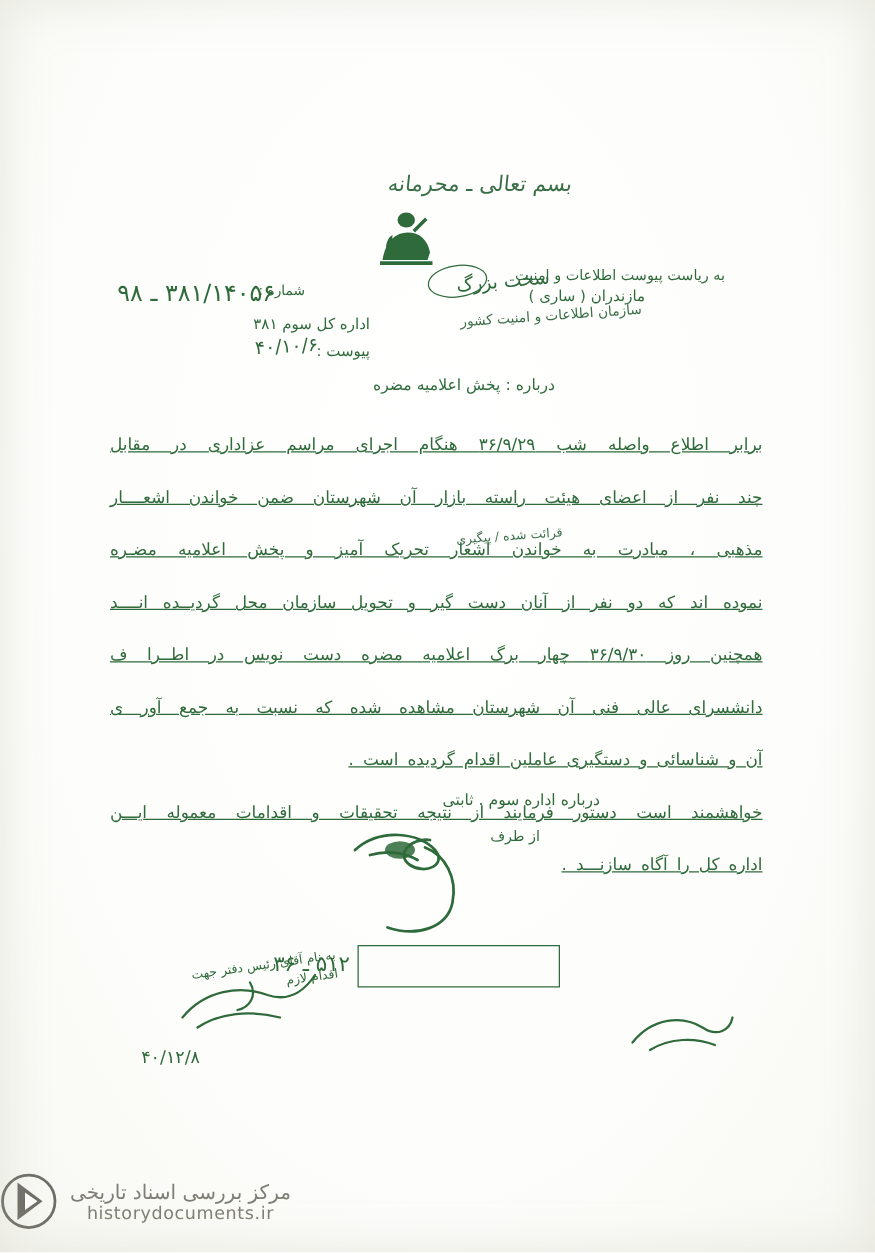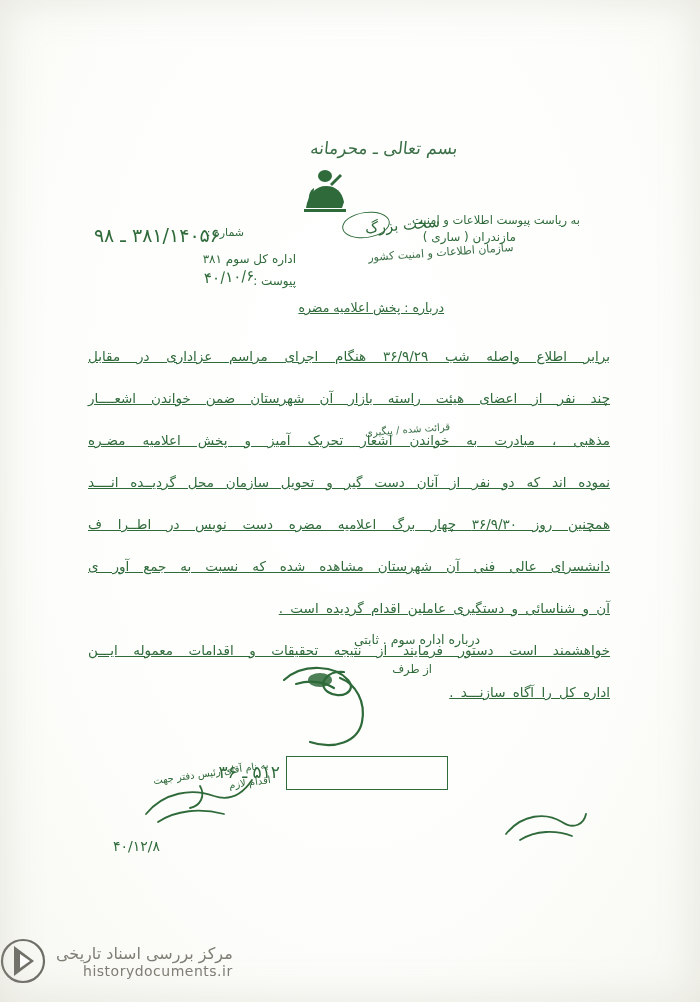--- a/index.html
+++ b/index.html
@@ -156,21 +156,20 @@
     transform: rotate(-3deg);
     white-space: nowrap;
   }
 
   .subject {
     position: absolute;
     right: 256px;
     top: 300px;
     font-size: 12.5px;
     white-space: nowrap;
-    text-decoration: underline;
   }
 
   
   .body {
     position: absolute;
     right: 90px;
     left: 88px;
     top: 338px;
     font-size: 13.5px;
     line-height: 36px;
@@ -275,21 +274,21 @@
     left: 0;
     right: 0;
     bottom: 18px;
     display: flex;
     align-items: center;
     justify-content: flex-end;
     padding-right: 18px;
     gap: 10px;
   }
   .wm-text {
-    text-align: right;
+    text-align: center;
     direction: rtl;
     color: #8c8c84;
   }
   .wm-title {
     font-size: 16px;
     letter-spacing: 1px;
     color: #7e7e75;
   }
   .wm-url {
     font-size: 14px;

